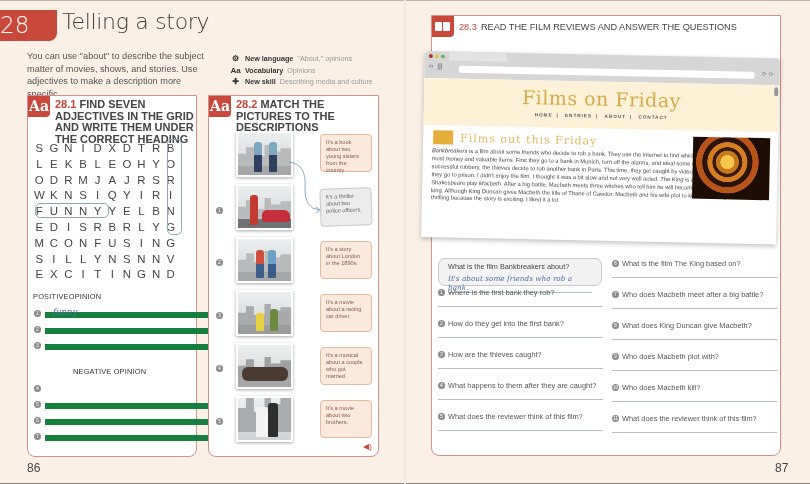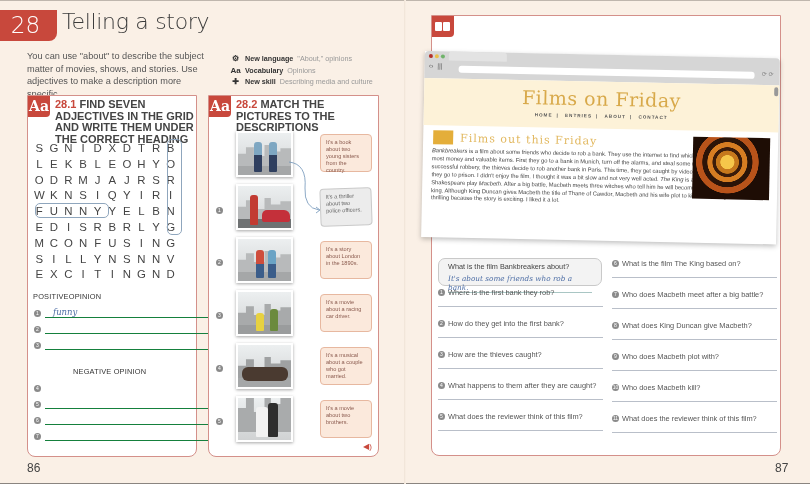--- a/index.html
+++ b/index.html
@@ -1,21 +1,21 @@
 <!DOCTYPE html>
 <html><head>
 <meta charset="utf-8">
 <style>
   * { box-sizing: border-box; margin: 0; padding: 0; }
   body { width: 810px; height: 484px; background: #faf0e6; font-family: "Liberation Sans", sans-serif; position: relative; overflow: hidden; color: #4a4a4a; }
   .spread { position: absolute; inset: 0; border-top: 1px solid #bfb6ad; border-bottom: 1px solid #8a8580; }
   .gutter { position: absolute; left: 404px; top: 0; width: 2px; height: 484px; background: linear-gradient(90deg,#efe3d6,#faf0e6); }
 
   
-  .chap-badge { position: absolute; left: 0; top: 10px; width: 57px; height: 31px; background: #c8483c; border-radius: 0 0 8px 0; color: #fff; font-family: "DejaVu Sans", sans-serif; font-size: 23px; font-weight: 300; text-align: center; padding-right: 6px; line-height: 31px; }
+  .chap-badge { position: absolute; left: 0; top: 10px; width: 57px; height: 31px; background: #c8483c; border-radius: 0 0 8px 0; color: #fff; font-family: "DejaVu Sans", sans-serif; font-size: 23px; font-weight: 300; text-align: left; padding-right: 6px; line-height: 31px; }
   .chap-title { position: absolute; left: 62px; top: 9px; font-family: "DejaVu Sans", sans-serif; font-size: 22px; color: #3b3b3b; font-weight: 300; letter-spacing: -0.3px; }
   .intro { position: absolute; left: 27px; top: 50px; width: 180px; font-size: 9.2px; line-height: 12.6px; color: #555; }
   .meta { position: absolute; left: 230px; top: 53px; font-size: 7.2px; line-height: 11.5px; color: #999; }
   .meta .row { display: flex; align-items: center; gap: 4px; }
   .meta .k { color: #333; font-weight: bold; }
   .meta .ic { width: 11px; font-size: 8px; color: #333; font-weight: bold; text-align: center; }
 
   
   .panel { position: absolute; background: #fff; border: 1px solid #d4908a; border-radius: 0 0 8px 8px; }
   .panel-head { display: flex; gap: 5px; }
@@ -24,21 +24,21 @@
   .ph-text .num { color: #c8483c; margin-right: 3px; }
 
   
   .grid { position: absolute; left: 38px; top: 45px; display: grid; grid-template-columns: repeat(10, 14.6px); row-gap: 0; }
   .grid span { font-size: 11.4px; height: 15.8px; line-height: 15.8px; text-align: center; color: #444; }
   .ring { position: absolute; border: 1px solid #8fa6bd; border-radius: 5px; }
 
   .op-label { position: absolute; left: 5px; font-size: 7.4px; color: #333; letter-spacing: 0.2px; }
   .ans-row { position: absolute; left: 6px; width: 186px; height: 12px; display: flex; align-items: flex-end; }
   .dot { width: 7px; height: 7px; border-radius: 50%; background: #8a8a8a; color: #fff; font-size: 5px; line-height: 7px; text-align: center; flex: none; margin-right: 4px; margin-bottom: 1px; }
-  .line { flex: 1; height: 11px; border-bottom: 1px solid #15803d; font-family: "DejaVu Serif", serif; font-style: italic; font-size: 8.5px; color: #4f6fa6; padding-left: 8px; }
+  .line { flex: 1; height: 11px; border-bottom: 6px solid #15803d; font-family: "DejaVu Serif", serif; font-style: italic; font-size: 8.5px; color: #4f6fa6; padding-left: 8px; }
 
   
   .pic { position: absolute; left: 27px; width: 57px; height: 46px; background: #d9d9d9; border: 2px solid #fff; box-shadow: 0 1px 3px rgba(0,0,0,.35); overflow: hidden; }
   .pic .sky { position: absolute; inset: 0; background: linear-gradient(#eceff0, #d0d2d3); }
   .pic .bld { position: absolute; bottom: 8px; left: 0; right: 0; height: 22px; background: #b8babb; clip-path: polygon(0 40%,15% 40%,15% 10%,30% 10%,30% 50%,50% 50%,50% 0,62% 0,62% 30%,80% 30%,80% 15%,100% 15%,100% 100%,0 100%); }
   .pic .ground { position: absolute; bottom: 0; left: 0; right: 0; height: 9px; background: #a5a7a8; }
   .pic .fig { position: absolute; bottom: 3px; width: 8px; border-radius: 3px 3px 1px 1px; }
   .desc { position: absolute; left: 111px; width: 52px; height: 38px; background: #fbe9dc; border: 1px solid #e7b8a0; border-radius: 4px; font-size: 5.6px; line-height: 7px; color: #8a5a4e; padding: 4px 5px; }
   .desc.sel { background: #ececec; border-color: #c9c9c9; color: #666; transform: rotate(-2deg); }
   .pnum { position: absolute; left: 7px; width: 7px; height: 7px; border-radius: 50%; background: #8a8a8a; color: #fff; font-size: 5px; line-height: 7px; text-align: center; }
@@ -300,20 +300,21 @@
   <div class="desc sel" style="top:92px;">It's a thriller about two police officers.</div>
   <div class="desc" style="top:145px;">It's a story about London in the 1890s.</div>
   <div class="desc" style="top:198px;">It's a movie about a racing car driver.</div>
   <div class="desc" style="top:251px;">It's a musical about a couple who got married.</div>
   <div class="desc" style="top:304px;">It's a movie about two brothers.</div>
 </div>
 <div class="speaker">◀)</div>
 
 <div class="q-panel">
   <div class="book-ic"></div>
+  <div class="q-head"><span class="num">28.3</span><span>READ THE FILM REVIEWS AND ANSWER THE QUESTIONS</span></div>
 </div>
 
 <div class="browser">
   <div class="chrome">
     <div class="lights">
         <i style="background:#b3322b"></i>
         <i style="background:#e9c04a"></i>
         <i style="background:#6fb36a"></i>
       </div>
     <div class="tab"></div>

